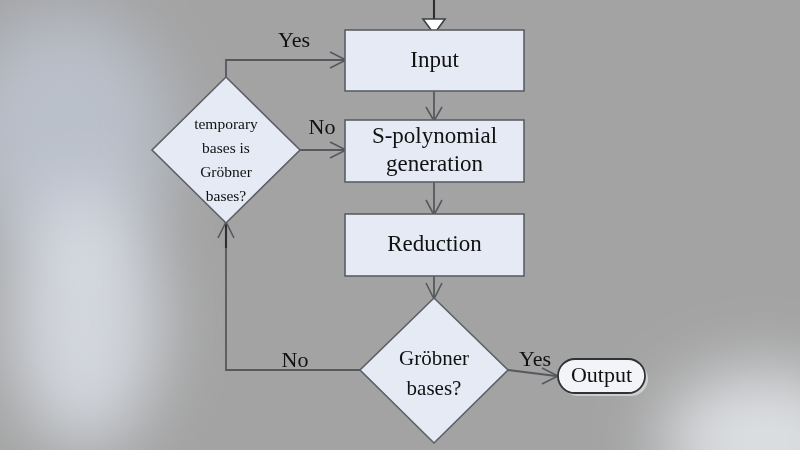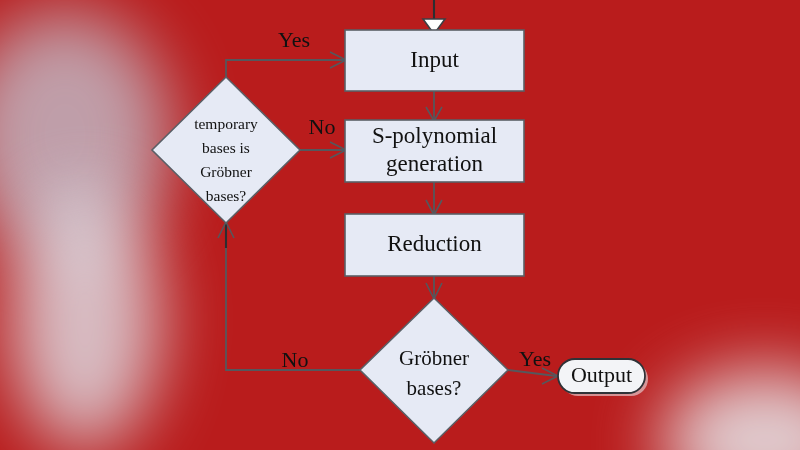--- a/index.html
+++ b/index.html
@@ -4,21 +4,21 @@
 <style>
   html, body {
     margin: 0;
     padding: 0;
     background: #ffffff;
   }
   #canvas {
     position: relative;
     width: 800px;
     height: 450px;
-    background: #b91c1c;
+    background: #a3a3a3;
     overflow: hidden;
     font-family: "Liberation Serif", "DejaVu Serif", serif;
   }
   
   .blur-blob {
     position: absolute;
     border-radius: 50%;
     filter: blur(34px);
     pointer-events: none;
   }

